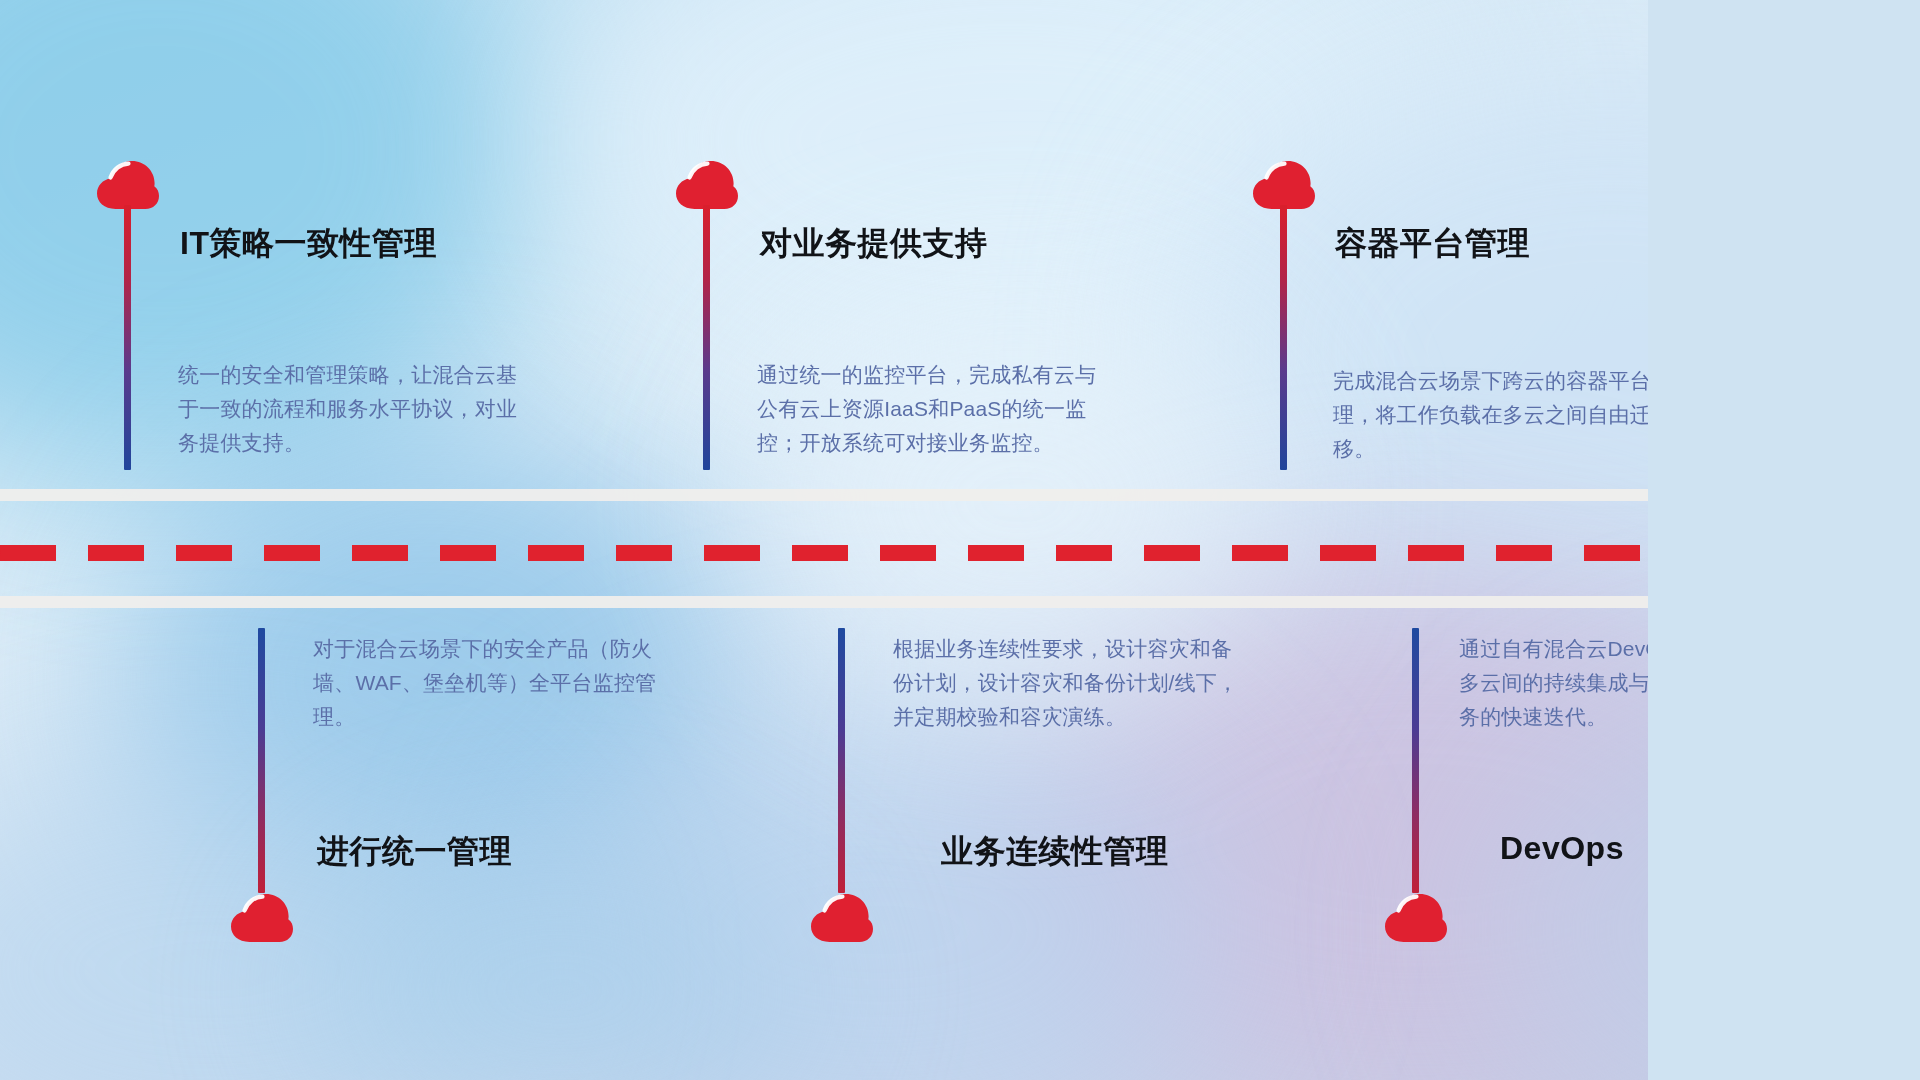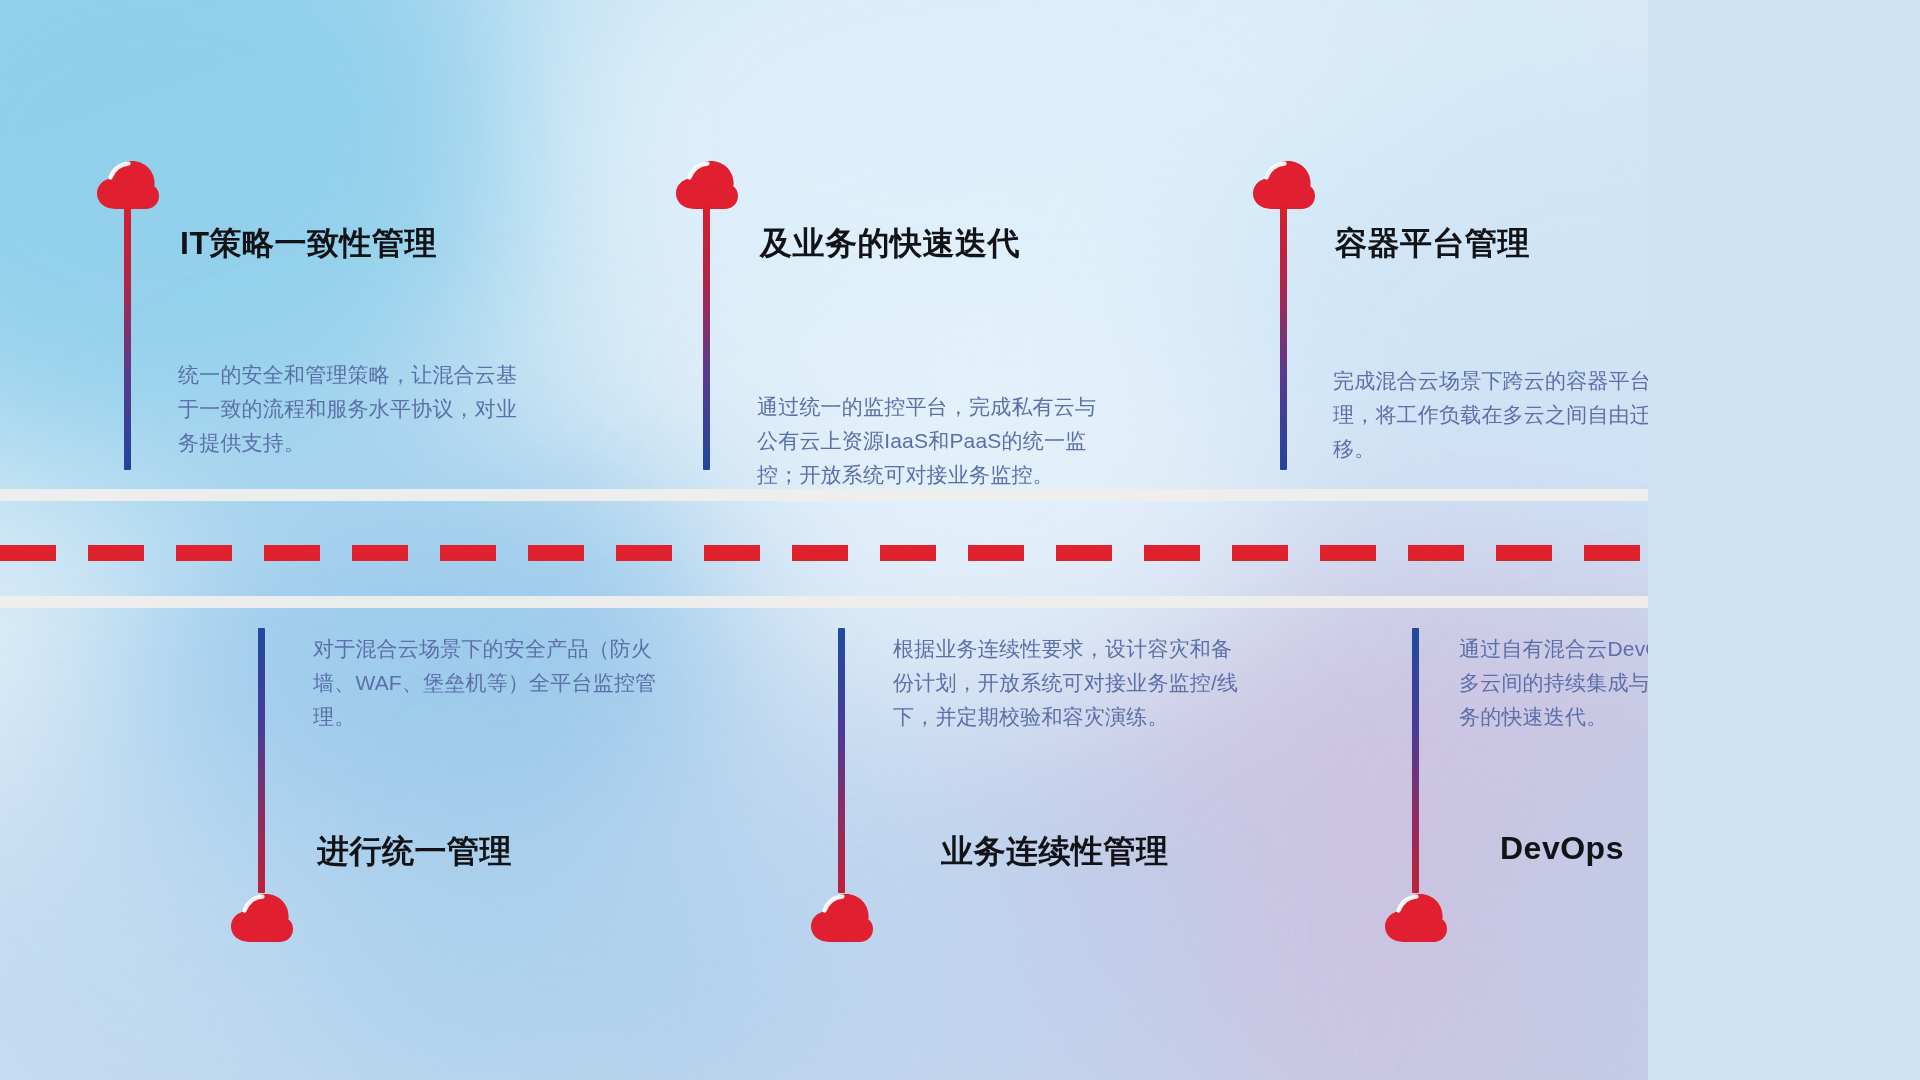--- a/index.html
+++ b/index.html
@@ -113,22 +113,22 @@
     <div class="title" style="left:180px; top:222px;">IT策略一致性管理</div>
     <div class="para w1" style="left:178px; top:358px;">统一的安全和管理策略，让混合云基于一致的流程和服务水平协议，对业务提供支持。</div>
   </div>
 
   <div class="col">
     <svg class="cloud" style="left:675px; top:160px;" viewBox="0 0 64 50">
       <path d="M19.5 49 C8.2 49 1 42.4 1 33.6 C1 25.6 7 19.6 14.6 18.6 C17.2 8.2 25.6 1 36 1 C48.6 1 58.6 11 58.6 23.2 C58.6 24.2 58.5 25.2 58.3 26.2 C61.6 28.6 63 32.2 63 36 C63 43.6 57.2 49 49.4 49 Z" fill="#e02030"></path>
       <path d="M14.5 17.5 C17.5 9.2 24.5 3.8 32.5 3.6" stroke="#ffffff" stroke-width="4.2" stroke-linecap="round" fill="none" opacity=".95"></path>
     </svg>
     <div class="stem stem-top" style="left:703px; top:205px; height:265px;"></div>
-    <div class="title" style="left:760px; top:222px;">及业务的快速迭代</div>
-    <div class="para w2" style="left:757px; top:358px;margin-top:32px;">通过统一的监控平台，完成私有云与公有云上资源IaaS和PaaS的统一监控；开放系统可对接业务监控。</div>
+    <div class="title" style="left:760px; top:222px;">对业务提供支持</div>
+    <div class="para w2" style="left:757px; top:358px;">通过统一的监控平台，完成私有云与公有云上资源IaaS和PaaS的统一监控；开放系统可对接业务监控。</div>
   </div>
 
   <div class="col">
     <svg class="cloud" style="left:1252px; top:160px;" viewBox="0 0 64 50">
       <path d="M19.5 49 C8.2 49 1 42.4 1 33.6 C1 25.6 7 19.6 14.6 18.6 C17.2 8.2 25.6 1 36 1 C48.6 1 58.6 11 58.6 23.2 C58.6 24.2 58.5 25.2 58.3 26.2 C61.6 28.6 63 32.2 63 36 C63 43.6 57.2 49 49.4 49 Z" fill="#e02030"></path>
       <path d="M14.5 17.5 C17.5 9.2 24.5 3.8 32.5 3.6" stroke="#ffffff" stroke-width="4.2" stroke-linecap="round" fill="none" opacity=".95"></path>
     </svg>
     <div class="stem stem-top" style="left:1280px; top:205px; height:265px;"></div>
     <div class="title" style="left:1335px; top:222px;">容器平台管理</div>
     <div class="para w3" style="left:1333px; top:364px;">完成混合云场景下跨云的容器平台管理，将工作负载在多云之间自由迁移。</div>
@@ -145,21 +145,21 @@
     <div class="para w1" style="left:313px; top:632px;">对于混合云场景下的安全产品（防火墙、WAF、堡垒机等）全平台监控管理。</div>
     <div class="title" style="left:317px; top:830px;">进行统一管理</div>
     <svg class="cloud" style="left:230px; top:893px;" viewBox="0 0 64 50">
       <path d="M19.5 49 C8.2 49 1 42.4 1 33.6 C1 25.6 7 19.6 14.6 18.6 C17.2 8.2 25.6 1 36 1 C48.6 1 58.6 11 58.6 23.2 C58.6 24.2 58.5 25.2 58.3 26.2 C61.6 28.6 63 32.2 63 36 C63 43.6 57.2 49 49.4 49 Z" fill="#e02030"></path>
       <path d="M14.5 17.5 C17.5 9.2 24.5 3.8 32.5 3.6" stroke="#ffffff" stroke-width="4.2" stroke-linecap="round" fill="none" opacity=".95"></path>
     </svg>
   </div>
 
   <div class="col">
     <div class="stem stem-bottom" style="left:838px; top:628px; height:265px;"></div>
-    <div class="para w2" style="left:893px; top:632px;">根据业务连续性要求，设计容灾和备份计划，开放系统可对接业务监控/线下，并定期校验和容灾演练。</div>
+    <div class="para w2" style="left:893px; top:632px;">根据业务连续性要求，设计容灾和备份计划，设计容灾和备份计划/线下，并定期校验和容灾演练。</div>
     <div class="title" style="left:897px; top:830px;margin-left:44px;">业务连续性管理</div>
     <svg class="cloud" style="left:810px; top:893px;" viewBox="0 0 64 50">
       <path d="M19.5 49 C8.2 49 1 42.4 1 33.6 C1 25.6 7 19.6 14.6 18.6 C17.2 8.2 25.6 1 36 1 C48.6 1 58.6 11 58.6 23.2 C58.6 24.2 58.5 25.2 58.3 26.2 C61.6 28.6 63 32.2 63 36 C63 43.6 57.2 49 49.4 49 Z" fill="#e02030"></path>
       <path d="M14.5 17.5 C17.5 9.2 24.5 3.8 32.5 3.6" stroke="#ffffff" stroke-width="4.2" stroke-linecap="round" fill="none" opacity=".95"></path>
     </svg>
   </div>
 
   <div class="col">
     <div class="stem stem-bottom" style="left:1412px; top:628px; height:265px;"></div>
     <div class="para w3" style="left:1423px; top:632px;margin-left:36px;">通过自有混合云DevOps平台，实现多云间的持续集成与持续交付，及业务的快速迭代。</div>

